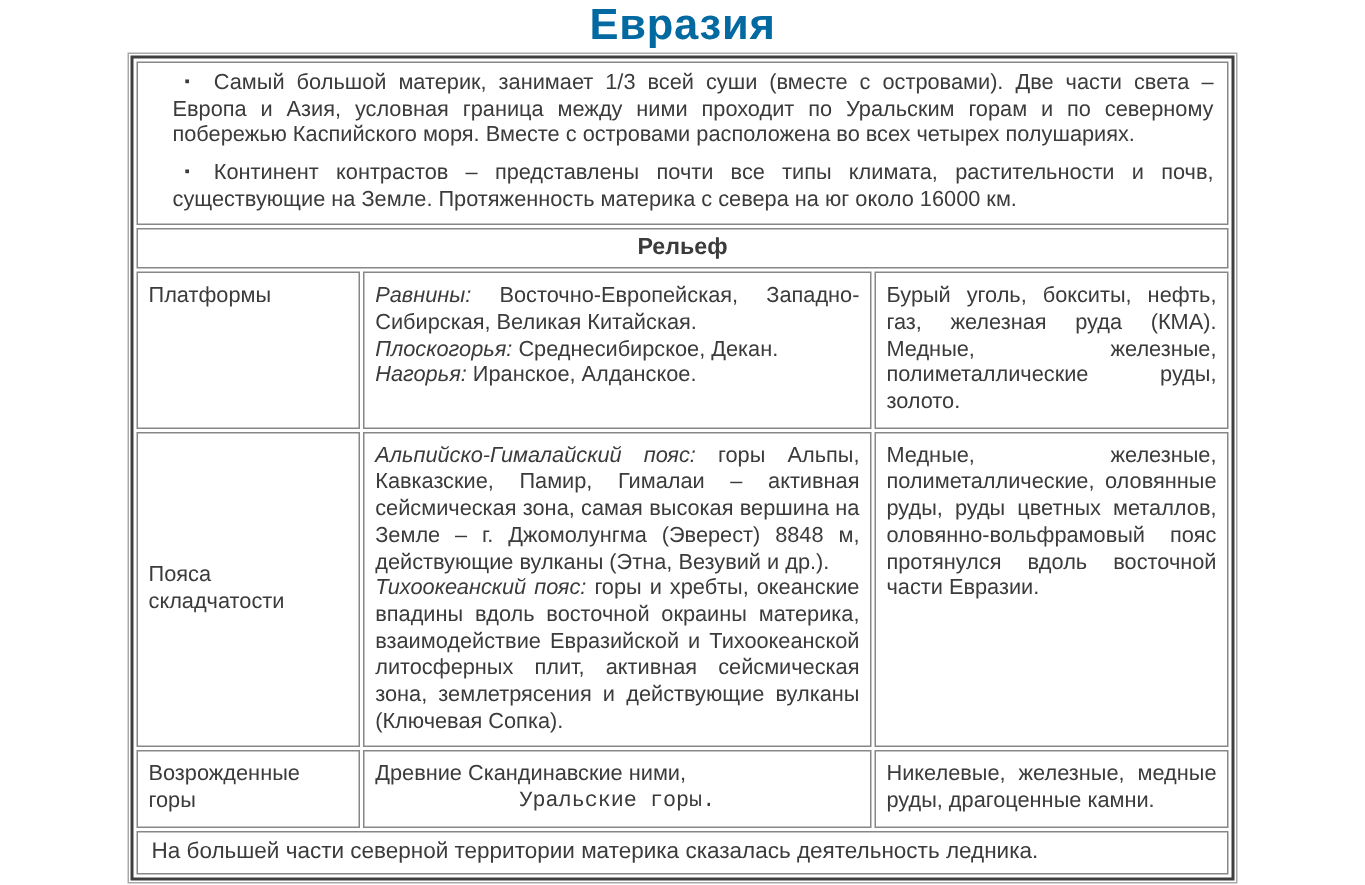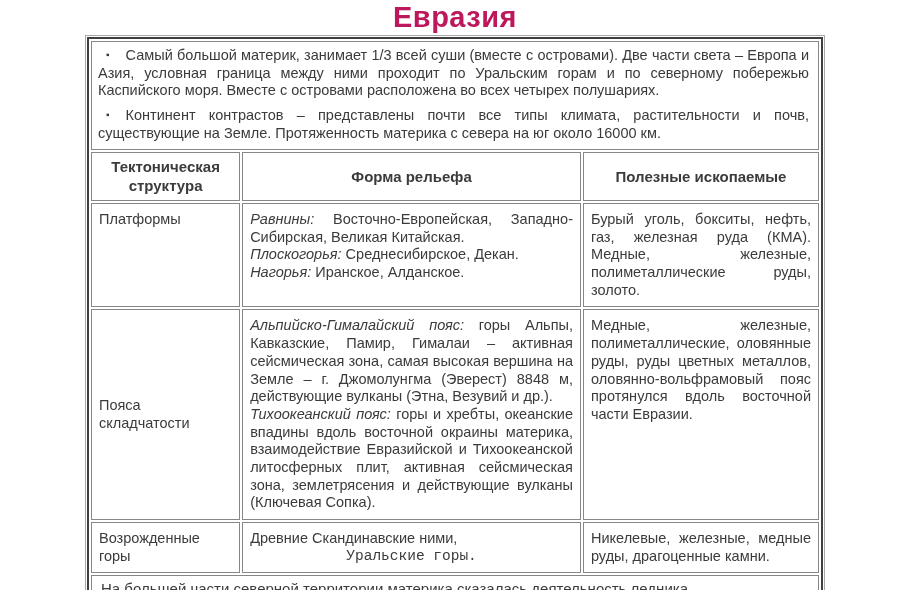--- a/index.html
+++ b/index.html
@@ -9,21 +9,21 @@
     height: 590px;
     background: #ffffff;
     overflow: hidden;
     font-family: "Liberation Sans", sans-serif;
     color: #3b3b3b;
   }
   .page-title {
     text-align: center;
     font-size: 29px;
     font-weight: bold;
-    color: #be185d;
+    color: #0369a1;
     margin: 1px 0 3px 0;
     letter-spacing: 0.5px;
   }
   .tbl-wrap {
     width: 732px;
     margin: 0 auto;
     border: 2px solid #3f3f3f;
     outline: 1px solid #a8a8a8;
     outline-offset: 1px;
     background: #ffffff;
@@ -38,21 +38,21 @@
     border: 1px solid #878787;
     font-size: 14.5px;
     line-height: 1.22;
     vertical-align: top;
     padding: 7px 7px;
   }
   col.c1 { width: 20.6%; }
   col.c2 { width: 46.8%; }
   col.c3 { width: 32.6%; }
 
-  td.intro { padding: 5px 9px 7px 6px; }
+  td.intro { padding: 5px 9px 7px 23px; }
   .intro p {
     margin: 0;
     text-align: justify;
   }
   .intro p + p { margin-top: 7px; }
   .bullet {
     display: inline-block;
     font-size: 10px;
     vertical-align: 2px;
     margin: 0 16px 0 8px;
@@ -93,26 +93,24 @@
       </colgroup>
 
     <tbody>
         <tr>
       <td class="intro" colspan="3">
         <p><span class="bullet">▪</span><span>Самый большой материк, занимает 1/3 всей суши (вместе с островами). Две части света – Европа и Азия, условная граница между ними проходит по Уральским горам и по северному побережью Каспийского моря. Вместе с островами расположена во всех четырех полушариях.</span></p>
         <p><span class="bullet">▪</span><span>Континент контрастов – представлены почти все типы климата, растительности и почв, существующие на Земле. Протяженность материка с севера на юг около 16000 км.</span></p>
       </td>
     </tr>
 
+    <tr>
+      <td class="section-head" colspan="3">Рельеф</td>
+    </tr>
 
-    <tr>
-      <td class="col-head">Тектоническая структура</td>
-      <td class="col-head">Форма рельефа</td>
-      <td class="col-head">Полезные ископаемые</td>
-    </tr>
 
     <tr>
       <td>Платформы</td>
       <td class="just">
         <span class="lead">Равнины:</span>
         <span>Восточно-Европейская, Западно-Сибирская, Великая Китайская.</span><br>
         <span class="lead">Плоскогорья:</span>
         <span>Среднесибирское, Декан.</span><br>
         <span class="lead">Нагорья:</span>
         <span>Иранское, Алданское.</span>

